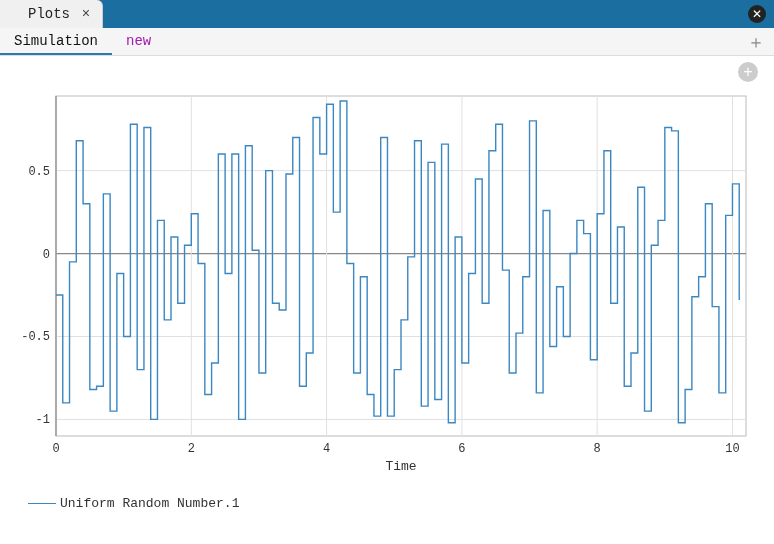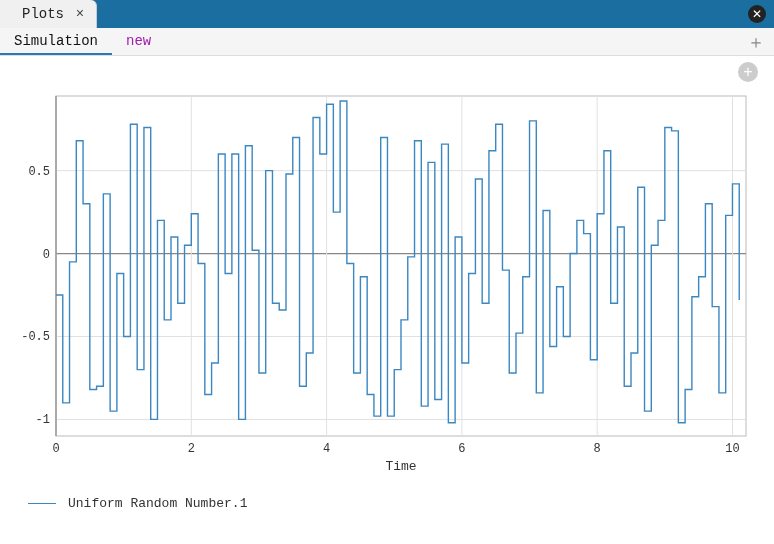--- a/index.html
+++ b/index.html
@@ -16,21 +16,21 @@
     background: #1a6ea0;
     display: flex;
     align-items: center;
     justify-content: space-between;
   }
   .tab {
     background: #f0f0f0;
     height: 28px;
     display: flex;
     align-items: center;
-    padding: 0 8px 0 22px;
+    padding: 0 8px 0 28px;
     gap: 8px;
     border-top-right-radius: 6px;
     border-right: 1px solid #ccc;
     font-family: "Consolas", "Courier New", monospace;
     font-size: 14px;
     color: #222;
     text-align: right;
   }
   .tab-close {
     width: 16px; height: 16px;
@@ -109,21 +109,21 @@
     fill: #333;
   }
   .axis-label {
     font-family: "Consolas", "Courier New", monospace;
     font-size: 13px;
     fill: #333;
   }
   .legend {
     display: flex;
     align-items: center;
-    gap: 12px;
+    gap: 4px;
     margin: 20px 0 16px 28px;
     font-family: "Consolas", "Courier New", monospace;
     font-size: 13px;
     color: #333;
   }
   .legend-line {
     width: 28px;
     border-top: 1.5px solid #3a87c2;
   }
 </style>

